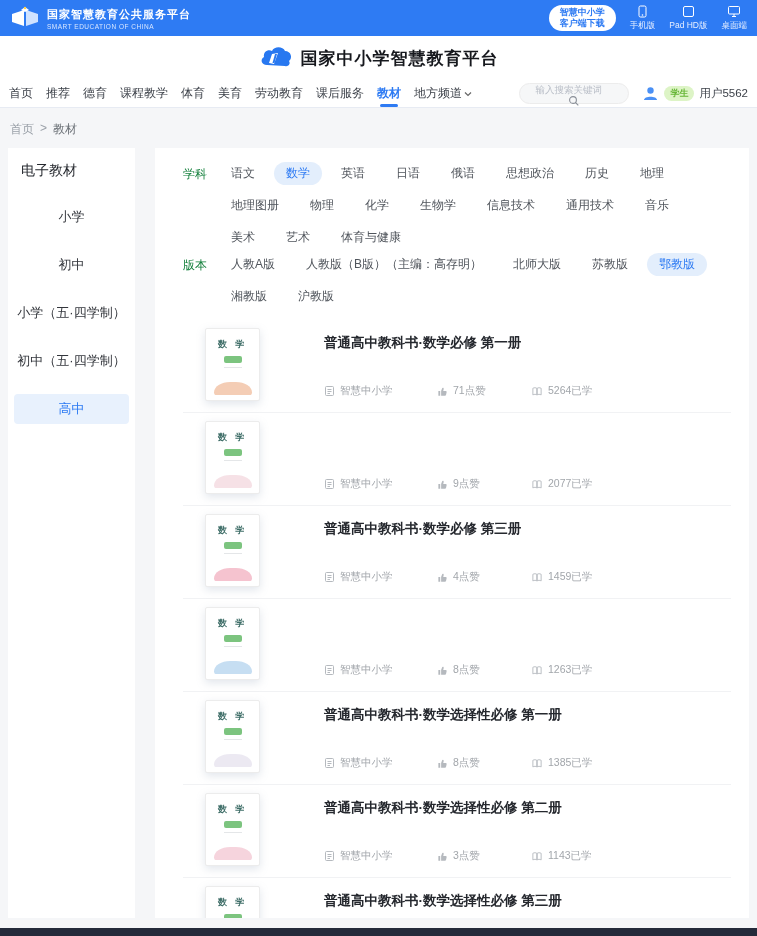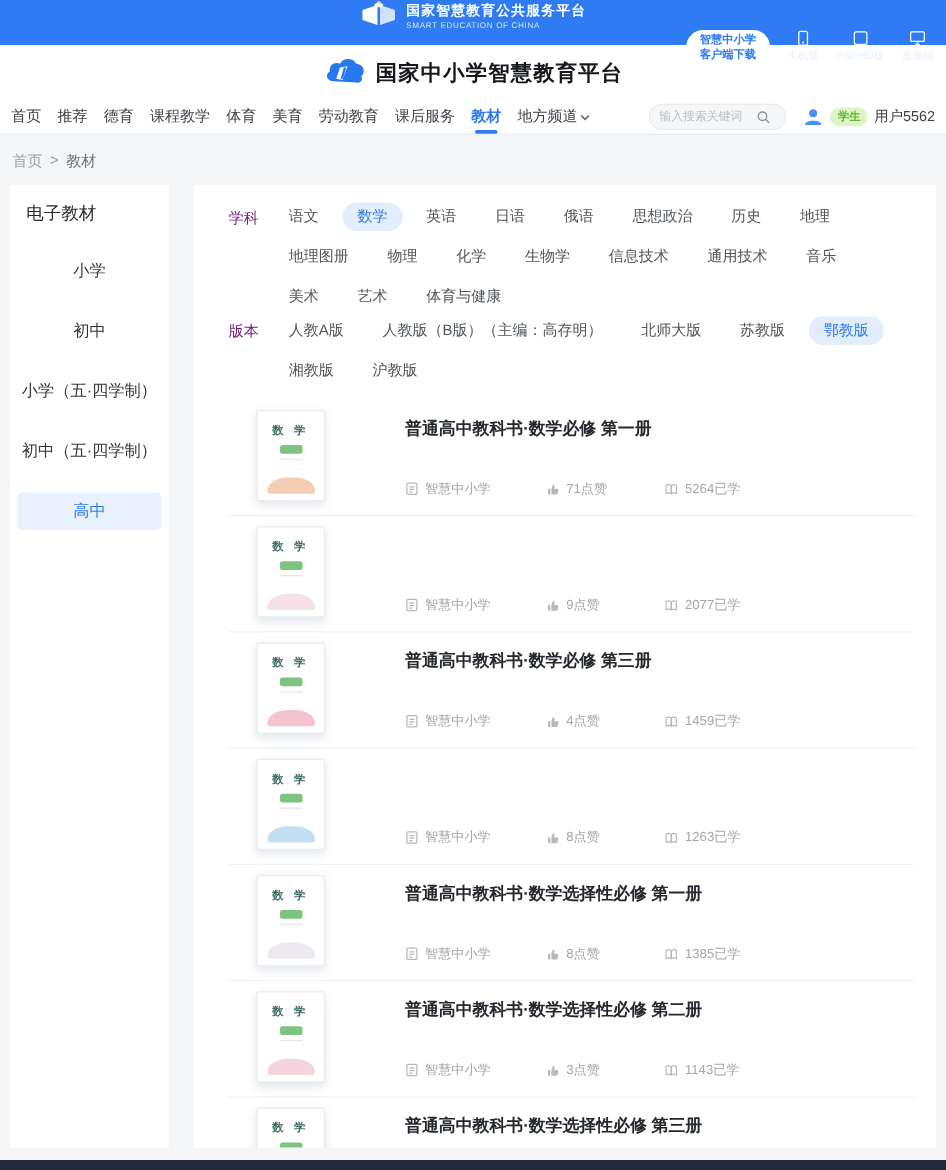--- a/index.html
+++ b/index.html
@@ -1,21 +1,21 @@
 <!DOCTYPE html>
 <html><head>
 <meta charset="utf-8">
 <style>
   * { margin:0; padding:0; box-sizing:border-box; }
   html,body { width:757px; height:936px; overflow:hidden; background:#f5f6f8;
     font-family:"Liberation Sans","DejaVu Sans",sans-serif; color:#333; }
   .page { position:relative; width:757px; height:936px; }
 
   
-  .topbar { height:36px; background:#2e7bf3; display:flex; align-items:center; padding:0 10px;flex-direction:column; }
+  .topbar { height:36px; background:#2e7bf3; display:flex; align-items:center; padding:0 10px; }
   .brand { display:flex; align-items:center; gap:7px; }
   .brand-text .t1 { font-size:11px; font-weight:bold; color:#fff; letter-spacing:1px; }
   .brand-text .t2 { font-size:6.5px; color:#d8e6ff; letter-spacing:.5px; margin-top:1px; }
   .top-right { margin-left:auto; display:flex; align-items:center; gap:14px; }
   .dl-pill { background:#fff; border-radius:14px; padding:2px 11px; text-align:center;
     font-size:9px; font-weight:bold; color:#2e7bf3; line-height:1.25; cursor:pointer; }
   .app { display:flex; flex-direction:column; align-items:center; gap:2px; cursor:pointer; }
   .app-label { font-size:8.5px; color:#e7efff; white-space:nowrap; }
 
   
@@ -24,21 +24,21 @@
 
   
   .navbar { height:28px; background:#fff; display:flex; align-items:center; gap:13px;
     padding:0 9px; border-bottom:1px solid #e7ebf3; position:relative; font-size:12px; }
   .nav-item { color:#3a3f47; cursor:pointer; position:relative; white-space:nowrap; height:100%;
     display:flex; align-items:center; gap:2px; }
   .nav-item.active { color:#2e7bf3; font-weight:bold; }
   .nav-item.active::after { content:""; position:absolute; bottom:0; left:50%;
     transform:translateX(-50%); width:18px; height:3px; background:#2e7bf3; border-radius:2px; }
   .nav-search { margin-left:auto; width:110px; height:21px; background:#f6f7f8;
-    border:1px solid #ececec; border-radius:11px; display:flex; align-items:center; padding:0 7px; }
+    border:1px solid #ececec; border-radius:11px; display:flex; align-items:center; padding:0 7px;flex-direction:column; }
   .nav-search input { border:none; outline:none; background:transparent; width:78px;
     font-size:9.5px; color:#666; font-family:inherit; }
   .nav-search input::placeholder { color:#b9bec7; }
   .nav-user { display:flex; align-items:center; gap:5px; white-space:nowrap; }
   .user-badge { background:#ddf4c6; color:#67b637; font-size:9px; padding:1px 6px;
     border-radius:8px; font-weight:bold; }
   .user-name { font-size:11.5px; color:#3a3f47; }
 
   
   .breadcrumb { padding:13px 10px 10px; font-size:12px; color:#9aa0a8; display:flex; gap:6px; }
@@ -47,21 +47,21 @@
   
   .content { display:flex; margin:0 8px; gap:20px; height:770px; }
   .sidebar { width:127px; background:#fff; padding-top:14px; flex-shrink:0; }
   .sb-title { font-size:14px; color:#25282e; padding-left:13px; margin-bottom:22px; }
   .sb-item { text-align:center; font-size:13px; color:#33363c; padding:6px 0;
     margin:18px 6px; border-radius:4px; cursor:pointer; }
   .sb-item.active { background:#e8f1fd; color:#2e7bf3; }
 
   .main { flex:1; background:#fff; padding:14px 18px 0 28px; overflow:hidden; }
   .filter-row { display:flex; font-size:12px; margin-bottom:4px; }
-  .filter-label { color:#701a75; width:36px; flex-shrink:0; padding-top:4px; }
+  .filter-label { color:#15803d; width:36px; flex-shrink:0; padding-top:4px; }
   .filter-opts { display:flex; flex-wrap:wrap; row-gap:9px; max-width:560px; }
   .opt { padding:3px 12px; border-radius:12px; color:#50555c; cursor:pointer;
     margin-right:7px; white-space:nowrap; }
   .opt.active { background:#e3eefc; color:#2e7bf3; }
 
   
   .book-list { margin-top:12px; }
   .book-row { display:flex; height:93px; border-bottom:1px solid #f1f2f4; padding-top:8px; cursor:pointer; }
   .cover { width:55px; height:73px; margin-left:22px; flex-shrink:0; position:relative;
     background:#fff; border:1px solid #ececec; border-radius:2px;

